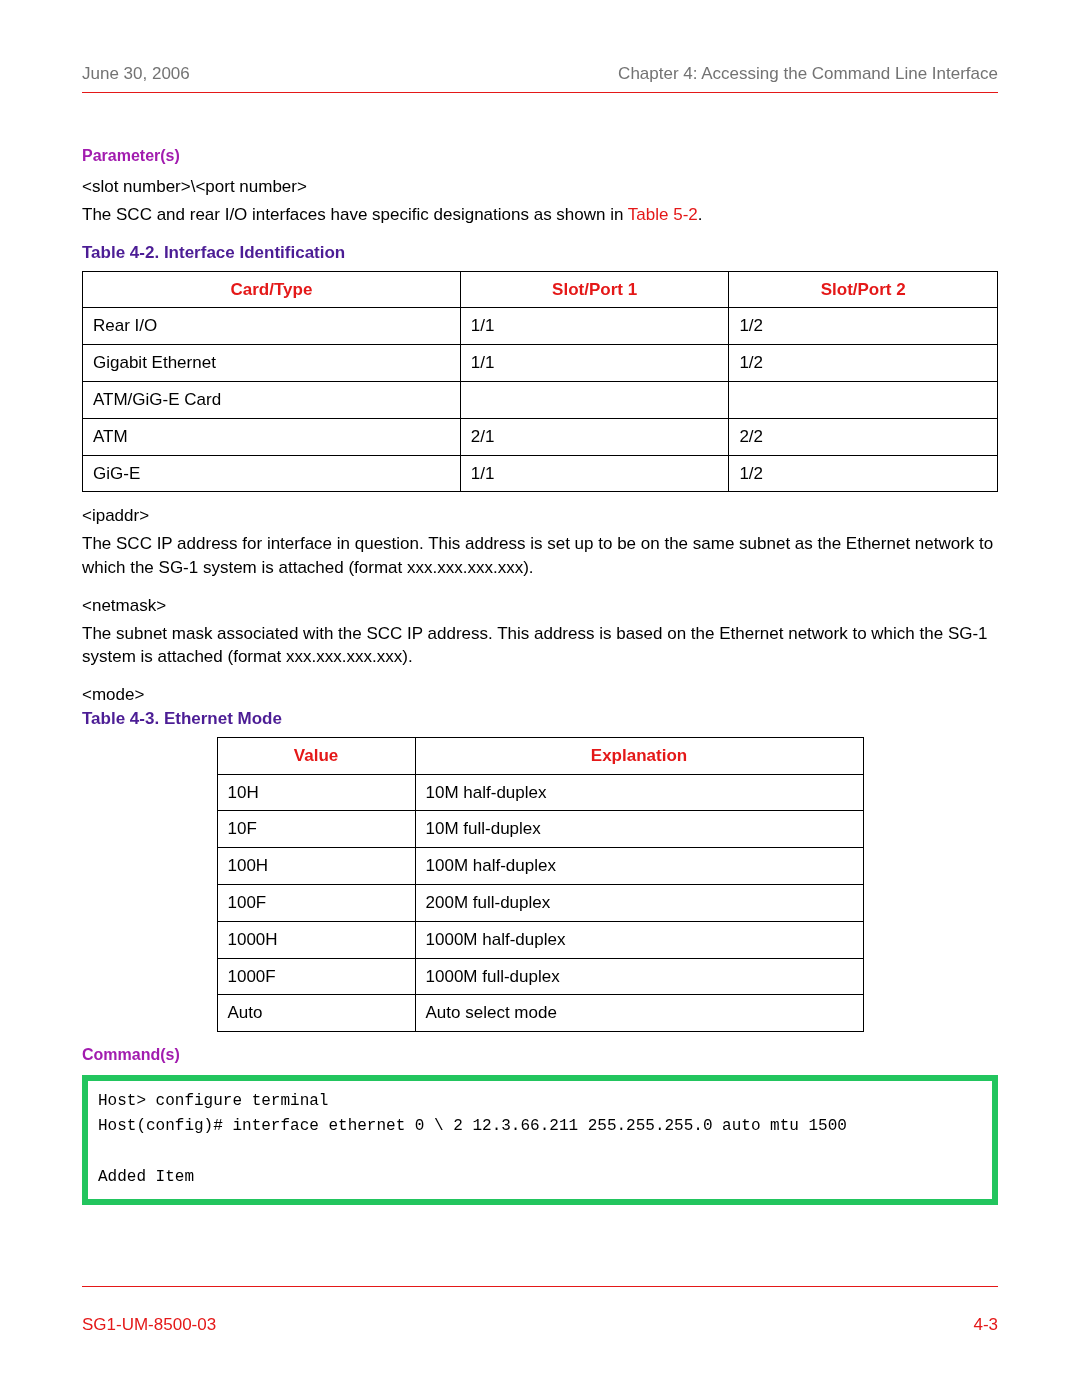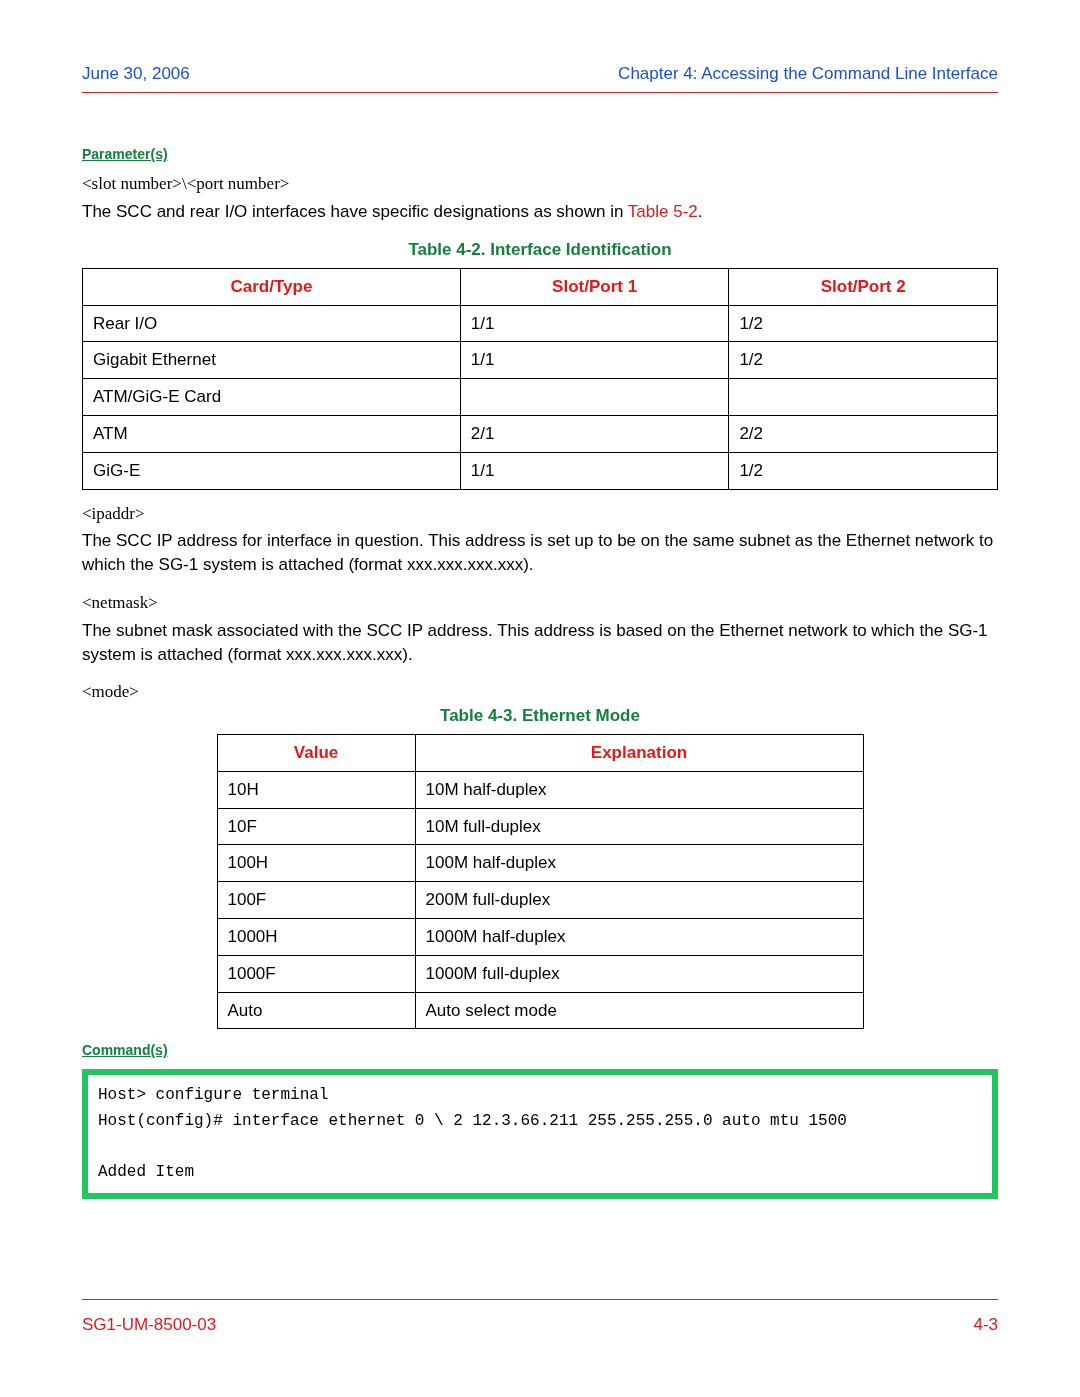--- a/index.html
+++ b/index.html
@@ -20,46 +20,45 @@
       padding: 62px 82px 0 82px;
     }
     .header-bar {
       display: flex;
       justify-content: space-between;
       border-bottom: 1.5px solid #e41818;
       padding-bottom: 6px;
       margin-bottom: 52px;
     }
     .red {
-      color: #1d4ed8;
+      color: #737373;
     }
     .header-left, .header-right {
       font-size: 17px;
     }
     .section-heading {
-      color: #15803d;
+      color: #a21caf;
       font-weight: bold;
-      font-size: 14px;
+      font-size: 16px;
       margin-bottom: 8px;
-      text-decoration: underline;
     }
     .mono {
-      font-family: Liberation Serif, serif;
+      font-family: Liberation Sans, sans-serif;
       font-size: 17px;
     }
     .para {
       font-size: 17px;
       margin-bottom: 14px;
     }
     .table-ref {
       color: #e41818;
     }
     .table-title {
-      color: #15803d;
-      text-align: center;
+      color: #4c1d95;
+      text-align: left;
       font-weight: bold;
       font-size: 17px;
       margin-top: 0;
       margin-bottom: 6px;
     }
     table {
       border-collapse: collapse;
       width: 100%;
       margin-bottom: 12px;
     }
@@ -88,21 +87,21 @@
       line-height: 1.6;
       white-space: pre;
       margin-top: 6px;
     }
     .footer {
       position: absolute;
       bottom: 60px;
       left: 82px;
       right: 82px;
       border-top: 1.5px solid #e41818;
-      padding-top: 13px;
+      padding-top: 26px;
       display: flex;
       justify-content: space-between;
     }
     .footer-left, .footer-right {
       color: #e41818;
       font-size: 17px;
     }
     .mb-small { margin-bottom: 4px; }
   </style>
 </head>

